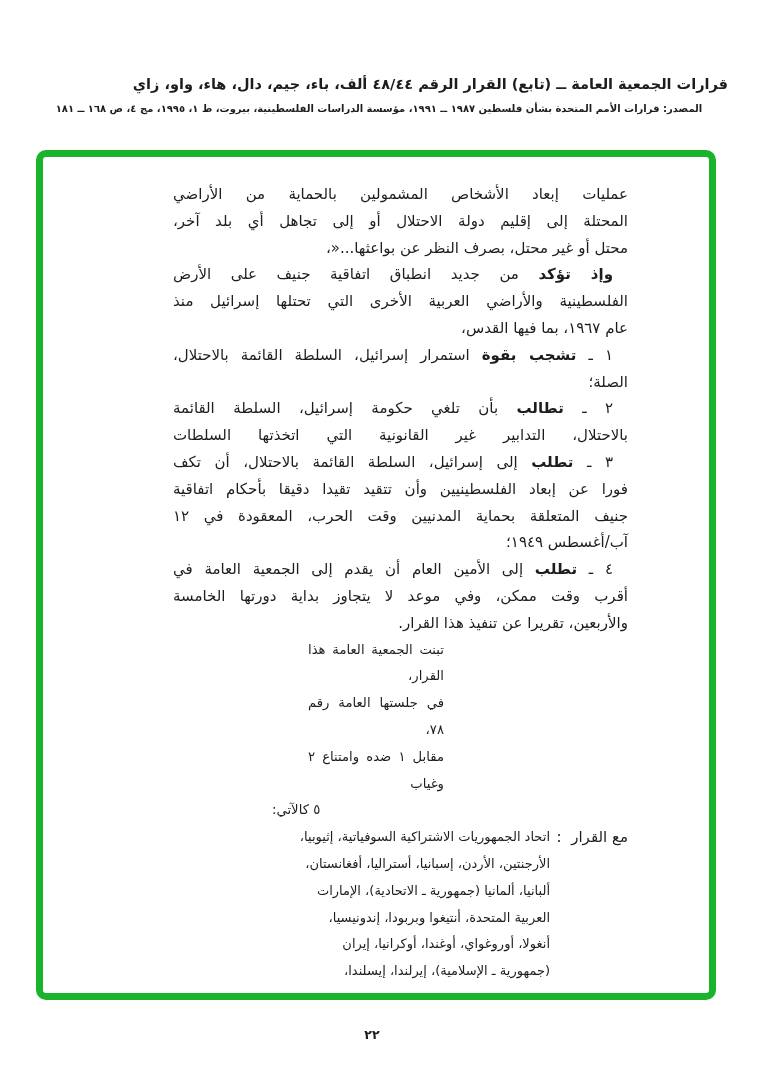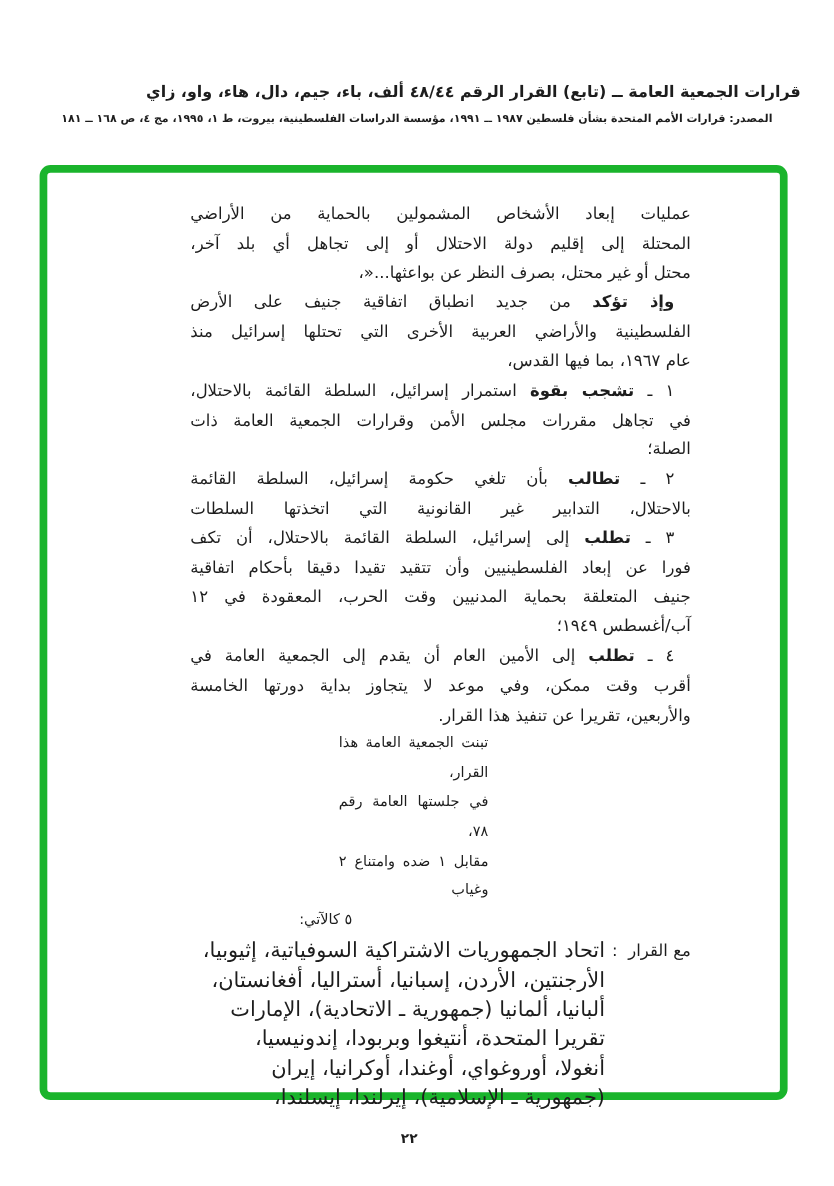--- a/index.html
+++ b/index.html
@@ -37,21 +37,21 @@
   .vote-intro{
     width:172px;margin:0 184px 0 auto;
     font-size:13.2px;
   }
   .vote-intro .line.full{text-align:justify;text-align-last:justify;margin-left:36px;}
   .vote-intro .line.left{text-align:left;}
   
   .vote-row{display:flex;align-items:flex-start;}
   .vote-label{width:60px;flex:0 0 60px;text-align:right;white-space:nowrap;}
   .vote-colon{width:18px;flex:0 0 18px;text-align:center;}
-  .vote-countries{flex:1 1 auto;font-size:19px;}
+  .vote-countries{flex:1 1 auto;font-size:13px;}
   .vote-countries .line{text-align:right;}
   
   .page-num{
     position:absolute;top:1027px;left:0;right:14px;
     text-align:center;font-size:12.5px;font-weight:bold;letter-spacing:4px;
     direction:rtl;
   }
 </style>
 </head>
 <body style="color: rgb(29, 29, 29);">
@@ -63,21 +63,20 @@
 
 <div class="text-col">
   <div id="body-lines">
       <div class="line full">عمليات إبعاد الأشخاص المشمولين بالحماية من الأراضي</div>
       <div class="line full">المحتلة إلى إقليم دولة الاحتلال أو إلى تجاهل أي بلد آخر،</div>
       <div class="line end">محتل أو غير محتل، بصرف النظر عن بواعثها...«،</div>
       <div class="line full indent"><b>وإذ تؤكد</b> من جديد انطباق اتفاقية جنيف على الأرض</div>
       <div class="line full">الفلسطينية والأراضي العربية الأخرى التي تحتلها إسرائيل منذ</div>
       <div class="line end">عام ١٩٦٧، بما فيها القدس،</div>
       <div class="line full indent">١ ـ <b>تشجب بقوة</b> استمرار إسرائيل، السلطة القائمة بالاحتلال،</div>
-      <div class="line full">في تجاهل مقررات مجلس الأمن وقرارات الجمعية العامة ذات</div>
       <div class="line end">الصلة؛</div>
       <div class="line full indent">٢ ـ <b>تطالب</b> بأن تلغي حكومة إسرائيل، السلطة القائمة</div>
       <div class="line full">بالاحتلال، التدابير غير القانونية التي اتخذتها السلطات</div>
       <div class="line full indent">٣ ـ <b>تطلب</b> إلى إسرائيل، السلطة القائمة بالاحتلال، أن تكف</div>
       <div class="line full">فورا عن إبعاد الفلسطينيين وأن تتقيد تقيدا دقيقا بأحكام اتفاقية</div>
       <div class="line full">جنيف المتعلقة بحماية المدنيين وقت الحرب، المعقودة في ١٢</div>
       <div class="line end">آب/أغسطس ١٩٤٩؛</div>
       <div class="line full indent">٤ ـ <b>تطلب</b> إلى الأمين العام أن يقدم إلى الجمعية العامة في</div>
       <div class="line full">أقرب وقت ممكن، وفي موعد لا يتجاوز بداية دورتها الخامسة</div>
       <div class="line end">والأربعين، تقريرا عن تنفيذ هذا القرار.</div>
@@ -90,20 +89,20 @@
       <div class="line left">٥ كالآتي:</div>
     </div>
 
   <div class="vote-row">
     <div class="vote-label">مع القرار</div>
     <div class="vote-colon">:</div>
     <div class="vote-countries" id="vote-countries">
         <div class="line end">اتحاد الجمهوريات الاشتراكية السوفياتية، إثيوبيا،</div>
         <div class="line end">الأرجنتين، الأردن، إسبانيا، أستراليا، أفغانستان،</div>
         <div class="line end">ألبانيا، ألمانيا (جمهورية ـ الاتحادية)، الإمارات</div>
-        <div class="line end">تقريرا المتحدة، أنتيغوا وبربودا، إندونيسيا،</div>
+        <div class="line end">العربية المتحدة، أنتيغوا وبربودا، إندونيسيا،</div>
         <div class="line end">أنغولا، أوروغواي، أوغندا، أوكرانيا، إيران</div>
         <div class="line end">(جمهورية ـ الإسلامية)، إيرلندا، إيسلندا،</div>
       </div>
   </div>
 </div>
 
 <div class="page-num">٢٢</div>
 
 </body></html>

